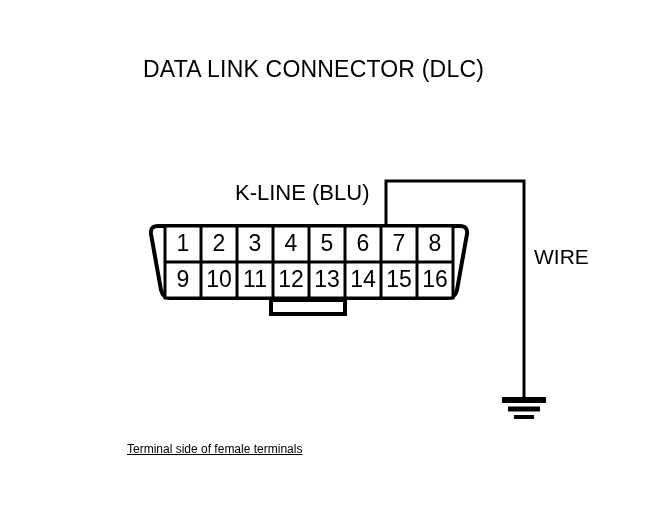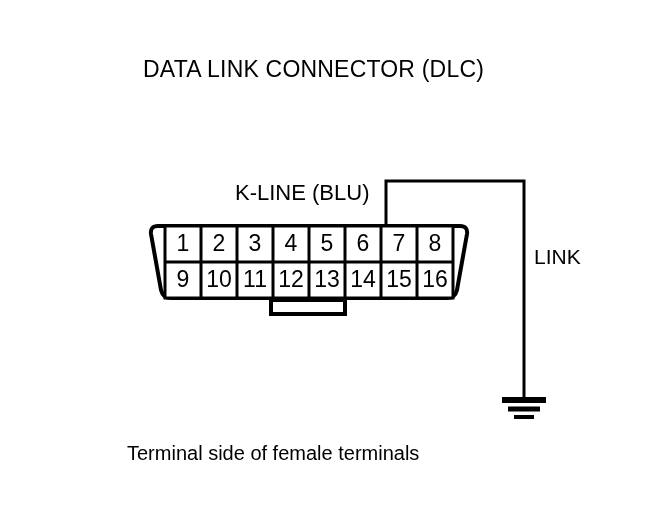--- a/index.html
+++ b/index.html
@@ -42,42 +42,43 @@
   .jumper-label {
     left: 534px;
     top: 244px;
     font-size: 21px;
     line-height: 25px;
     white-space: nowrap;
   }
   .caption-label {
     left: 127px;
     top: 442px;
-    font-size: 20px;
+    font-size: 12px;
     white-space: nowrap;
+    text-decoration: underline;
   }
 
   
   #wiring-svg {
     position: absolute;
     left: 0;
     top: 0;
   }
 </style>
 </head>
 <body>
 
 <div id="diagram-root">
 
   <div class="abs title-label">DATA LINK CONNECTOR (DLC)</div>
 
   <div class="abs kline-label">K-LINE (BLU)</div>
 
   <div class="abs jumper-label">
-    <div>LINK</div>
+    <div>WIRE</div>
   </div>
 
   <div class="abs caption-label">Terminal side of female terminals</div>
 
   <svg id="wiring-svg" width="672" height="528" viewBox="0 0 672 528">
 
     <path d="M 158 226
              Q 150 226 151 234
              L 161 290
              Q 163 298 171 298

